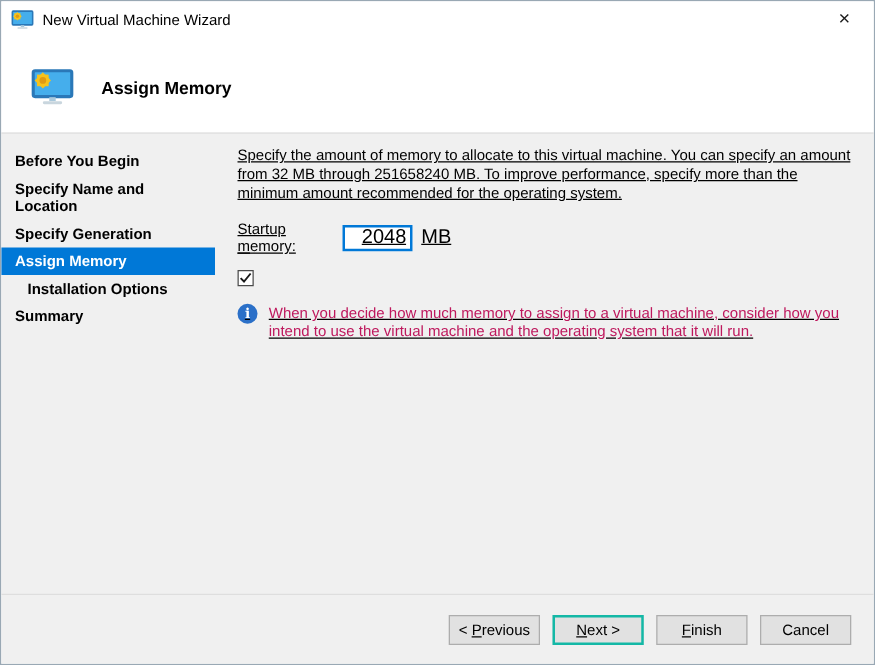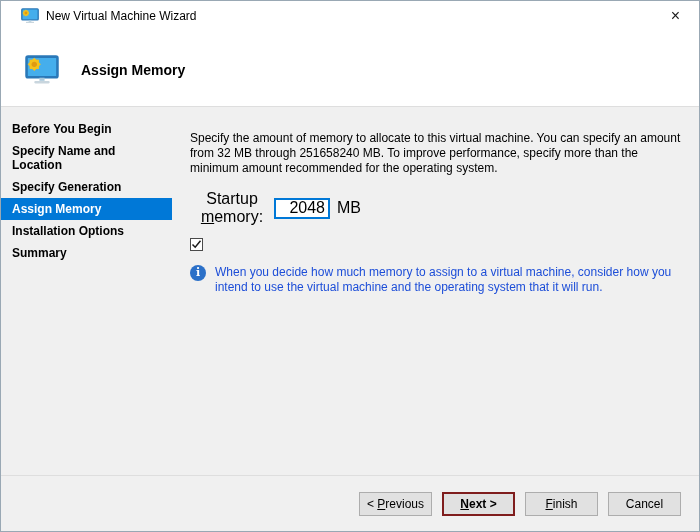--- a/index.html
+++ b/index.html
@@ -2,59 +2,59 @@
 <html><head>
 <meta charset="utf-8">
 <style>
   html,body { margin:0; padding:0; background:#fff; font-family:"Liberation Sans",sans-serif; }
   .window {
     position:relative; width:700px; height:532px; background:#fff;
     border:1px solid #99a8b4; box-sizing:border-box; overflow:hidden;
     font-family:"Liberation Sans",sans-serif;
   }
   
-  .titlebar { position:absolute; top:0; left:0; right:0; height:30px; background:#fff; display:flex; align-items:center; padding-left:20px; }
+  .titlebar { position:absolute; top:0; left:0; right:0; height:30px; background:#fff; display:flex; align-items:center; padding-left:8px; }
   .titlebar .app-icon { width:18px; height:16px; margin-right:7px; flex-shrink:0; }
   .titlebar-title { font-size:12px; color:#000; }
   .close-btn { position:absolute; right:1px; top:1px; width:45px; height:28px; display:flex; align-items:center; justify-content:center; font-size:16px; color:#1a1a1a; cursor:default; }
   
   .header { position:absolute; top:30px; left:0; right:0; height:75px; background:#fff; }
   .header .big-icon { position:absolute; left:24px; top:24px; }
   .header-title { position:absolute; left:80px; top:31px; font-size:14px; font-weight:bold; color:#000; }
   
   .bodyarea { position:absolute; top:105px; left:0; right:0; height:371px; background:#f0f0f0; border-top:1px solid #dedede; box-sizing:border-box; display:flex; }
   .sidebar { width:171px; flex-shrink:0; padding-top:11px;font-weight:bold; }
   .sidebar-item { font-size:12px; line-height:14px; padding:4px 4px 4px 11px; color:#000; }
   .sidebar-item.selected { background:#0078d7; color:#fff; }
-  .sidebar-item.indented { padding-left:11px; }
+  .sidebar-item.indented { padding-left:21px; }
   .v-divider { width:1px; background:#dedede; margin-bottom:4px; }
-  .content { flex:1; padding:24px 12px 0 18px; }
+  .content { flex:1; padding:10px 12px 0 18px;text-decoration:underline; }
   .description { font-size:12px; line-height:15px; color:#000; width:497px; }
   .memory-row { display:flex; align-items:center; margin-top:14px; }
-  .memory-label { font-size:16px; width:84px;text-align:center; }
+  .memory-label { font-size:12px; width:84px; }
   .memory-input {
     width:56px; height:21px; box-sizing:border-box; border:2px solid #0078d7;
     font-family:"Liberation Sans",sans-serif; font-size:16px; text-align:right;
     padding:0 3px; background:#fff; outline:none;
   }
   .memory-unit { font-size:16px; margin-left:7px; }
   .dynamic-row { display:flex; align-items:center; margin-top:12px; }
   .checkbox { width:13px; height:13px; box-sizing:border-box; background:#fff; border:1px solid #4a4a4a; display:flex; align-items:center; justify-content:center; margin-right:7px; flex-shrink:0; }
   .dynamic-label { font-size:12px; }
   .info-row { display:flex; margin-top:14px; align-items:flex-start; }
   .info-icon { width:16px; height:16px; border-radius:50%; background:#2b70c8; color:#fff; font-family:"DejaVu Serif",serif; font-weight:bold; font-size:11px; line-height:16px; text-align:center; margin-right:9px; flex-shrink:0; }
-  .info-text { font-size:12px; line-height:15px; color:#1d4ed8; width:470px; }
+  .info-text { font-size:12px; line-height:15px; color:#be185d; width:470px; }
   .key { text-decoration:underline; }
   
   .footer { position:absolute; bottom:0; left:0; right:0; height:56px; background:#f0f0f0; border-top:1px solid #dedede; box-sizing:border-box; display:flex; justify-content:flex-end; align-items:flex-start; gap:10px; padding:16px 18px 12px 0; }
   .btn {
     width:73px; height:24px; box-sizing:border-box; background:#e1e1e1; border:1px solid #adadad;
     display:flex; align-items:center; justify-content:center; font-size:12px; color:#000; cursor:default;
   }
-  .btn.default { border:2px solid #7f1d1d;font-weight:bold; }
+  .btn.default { border:2px solid #14b8a6; }
 </style>
 </head>
 <body>
 
 <div class="window">
 
   <div class="titlebar">
     <svg class="app-icon" viewBox="0 0 33 29">
       <rect x="1.5" y="1.5" width="30" height="20" rx="1.5" fill="#45aeec" stroke="#2a78b8" stroke-width="2.5"></rect>
       <rect x="14" y="22" width="5" height="3" fill="#a8c8dc"></rect>

